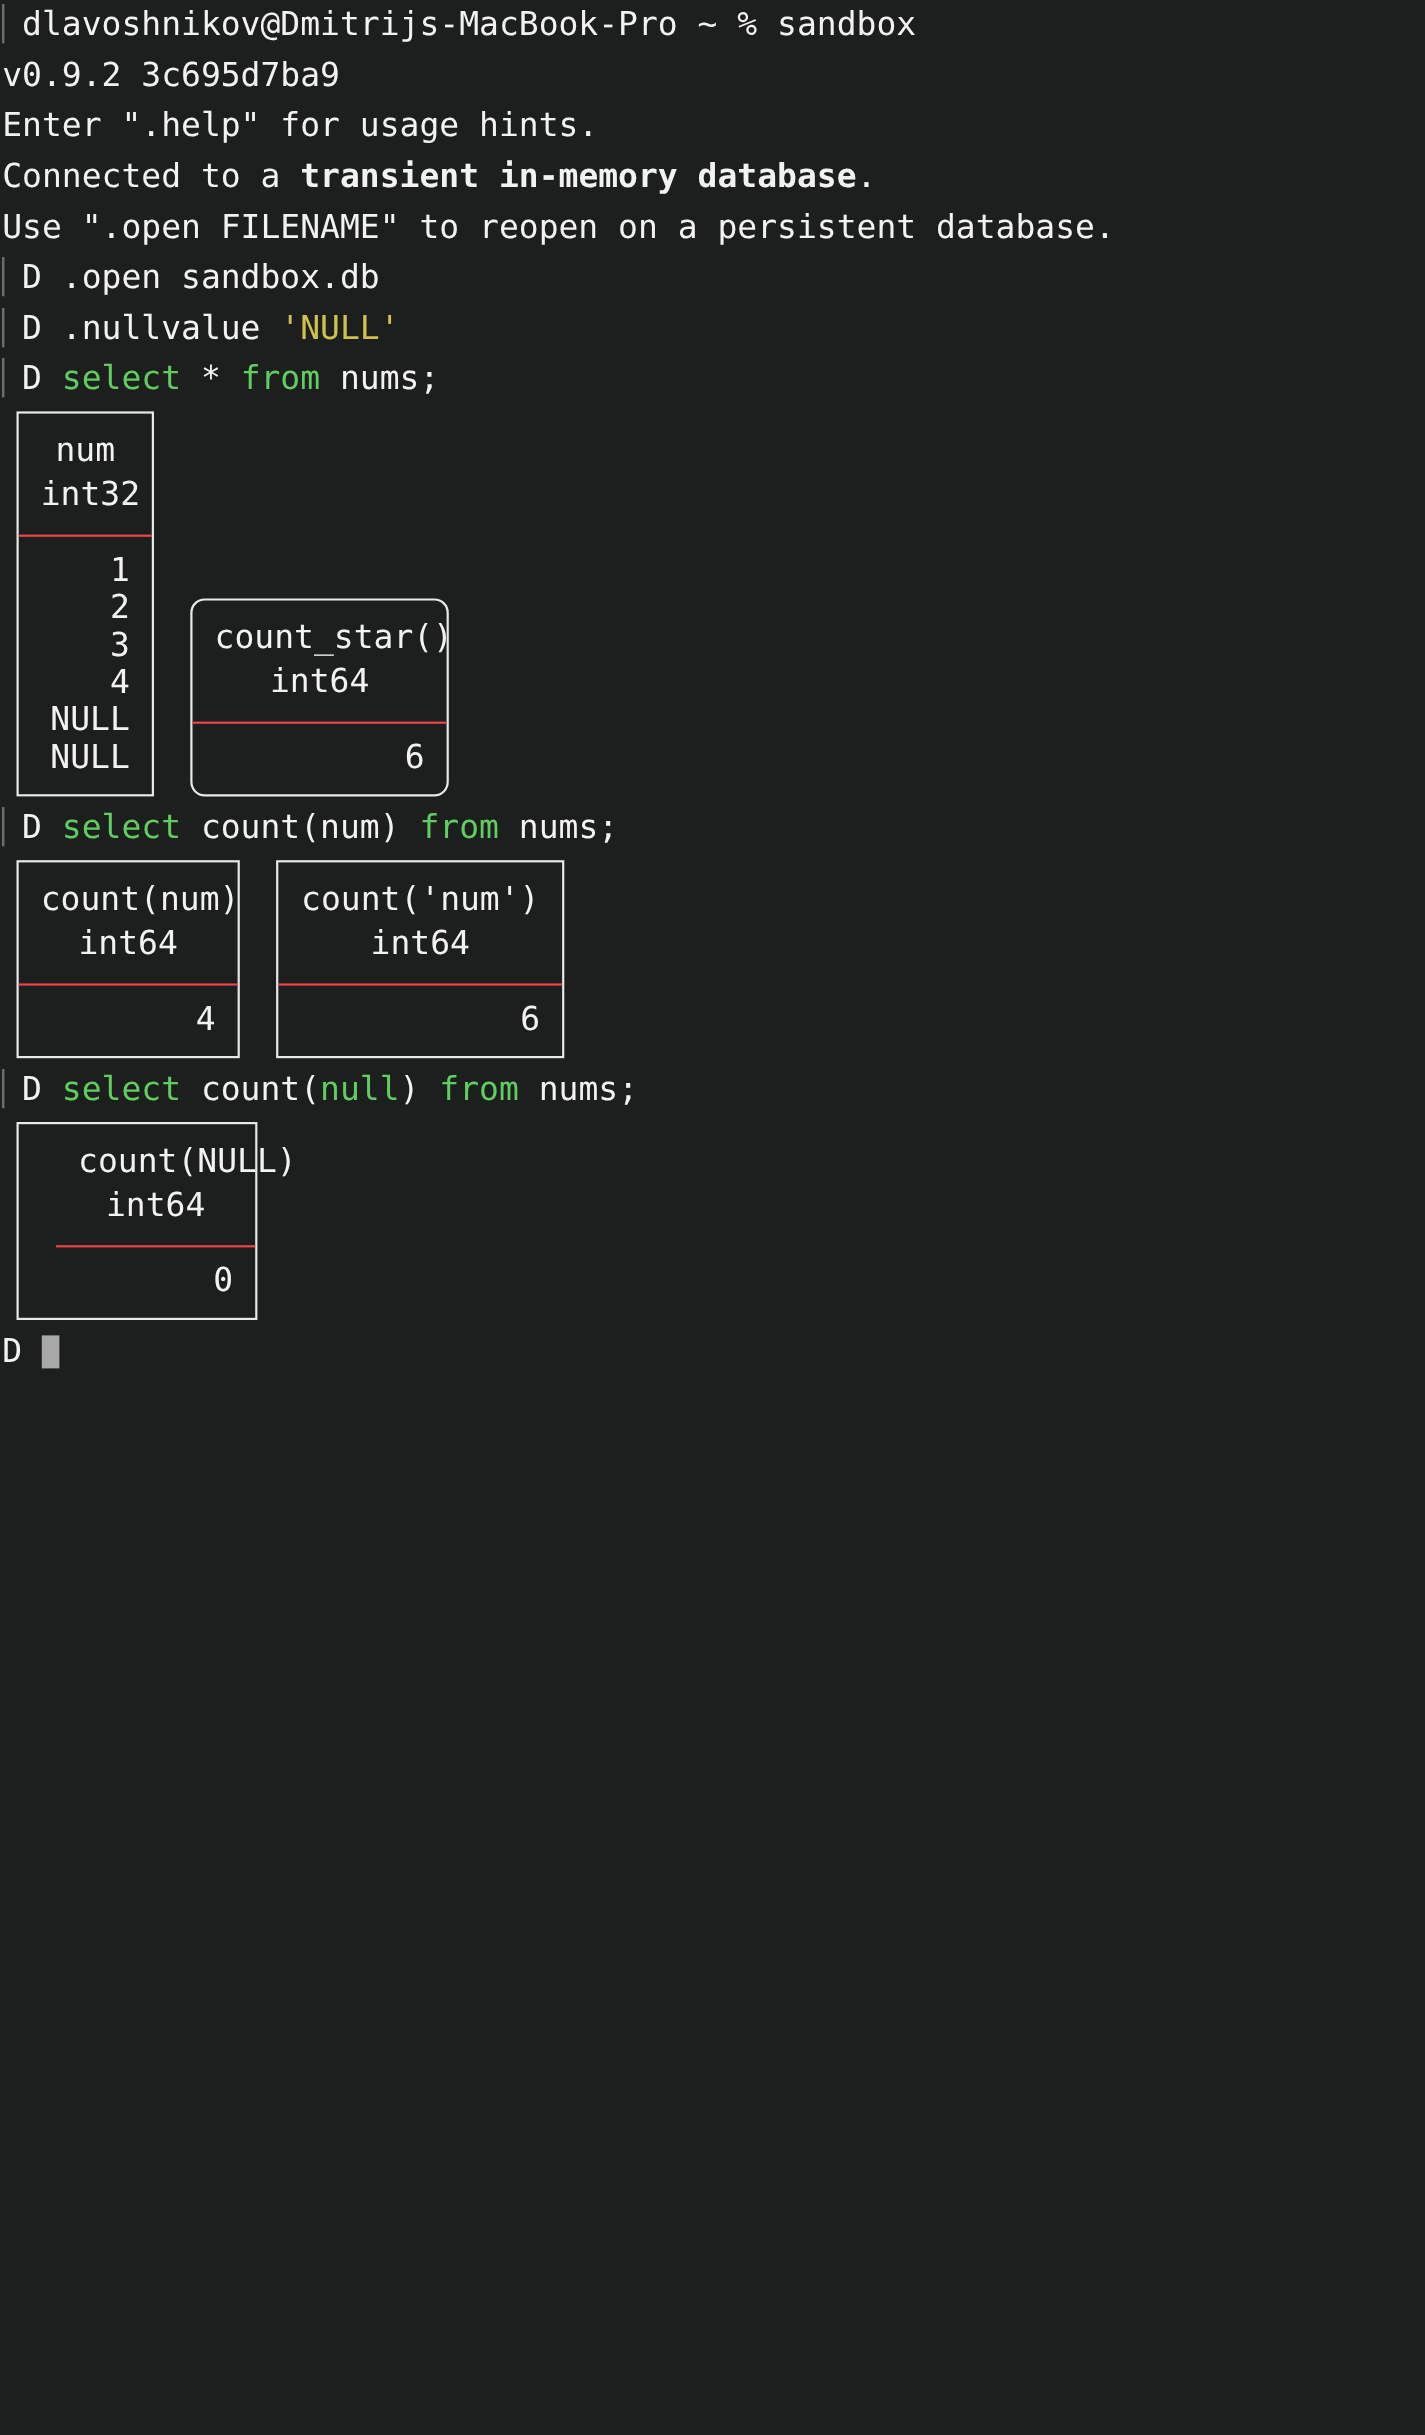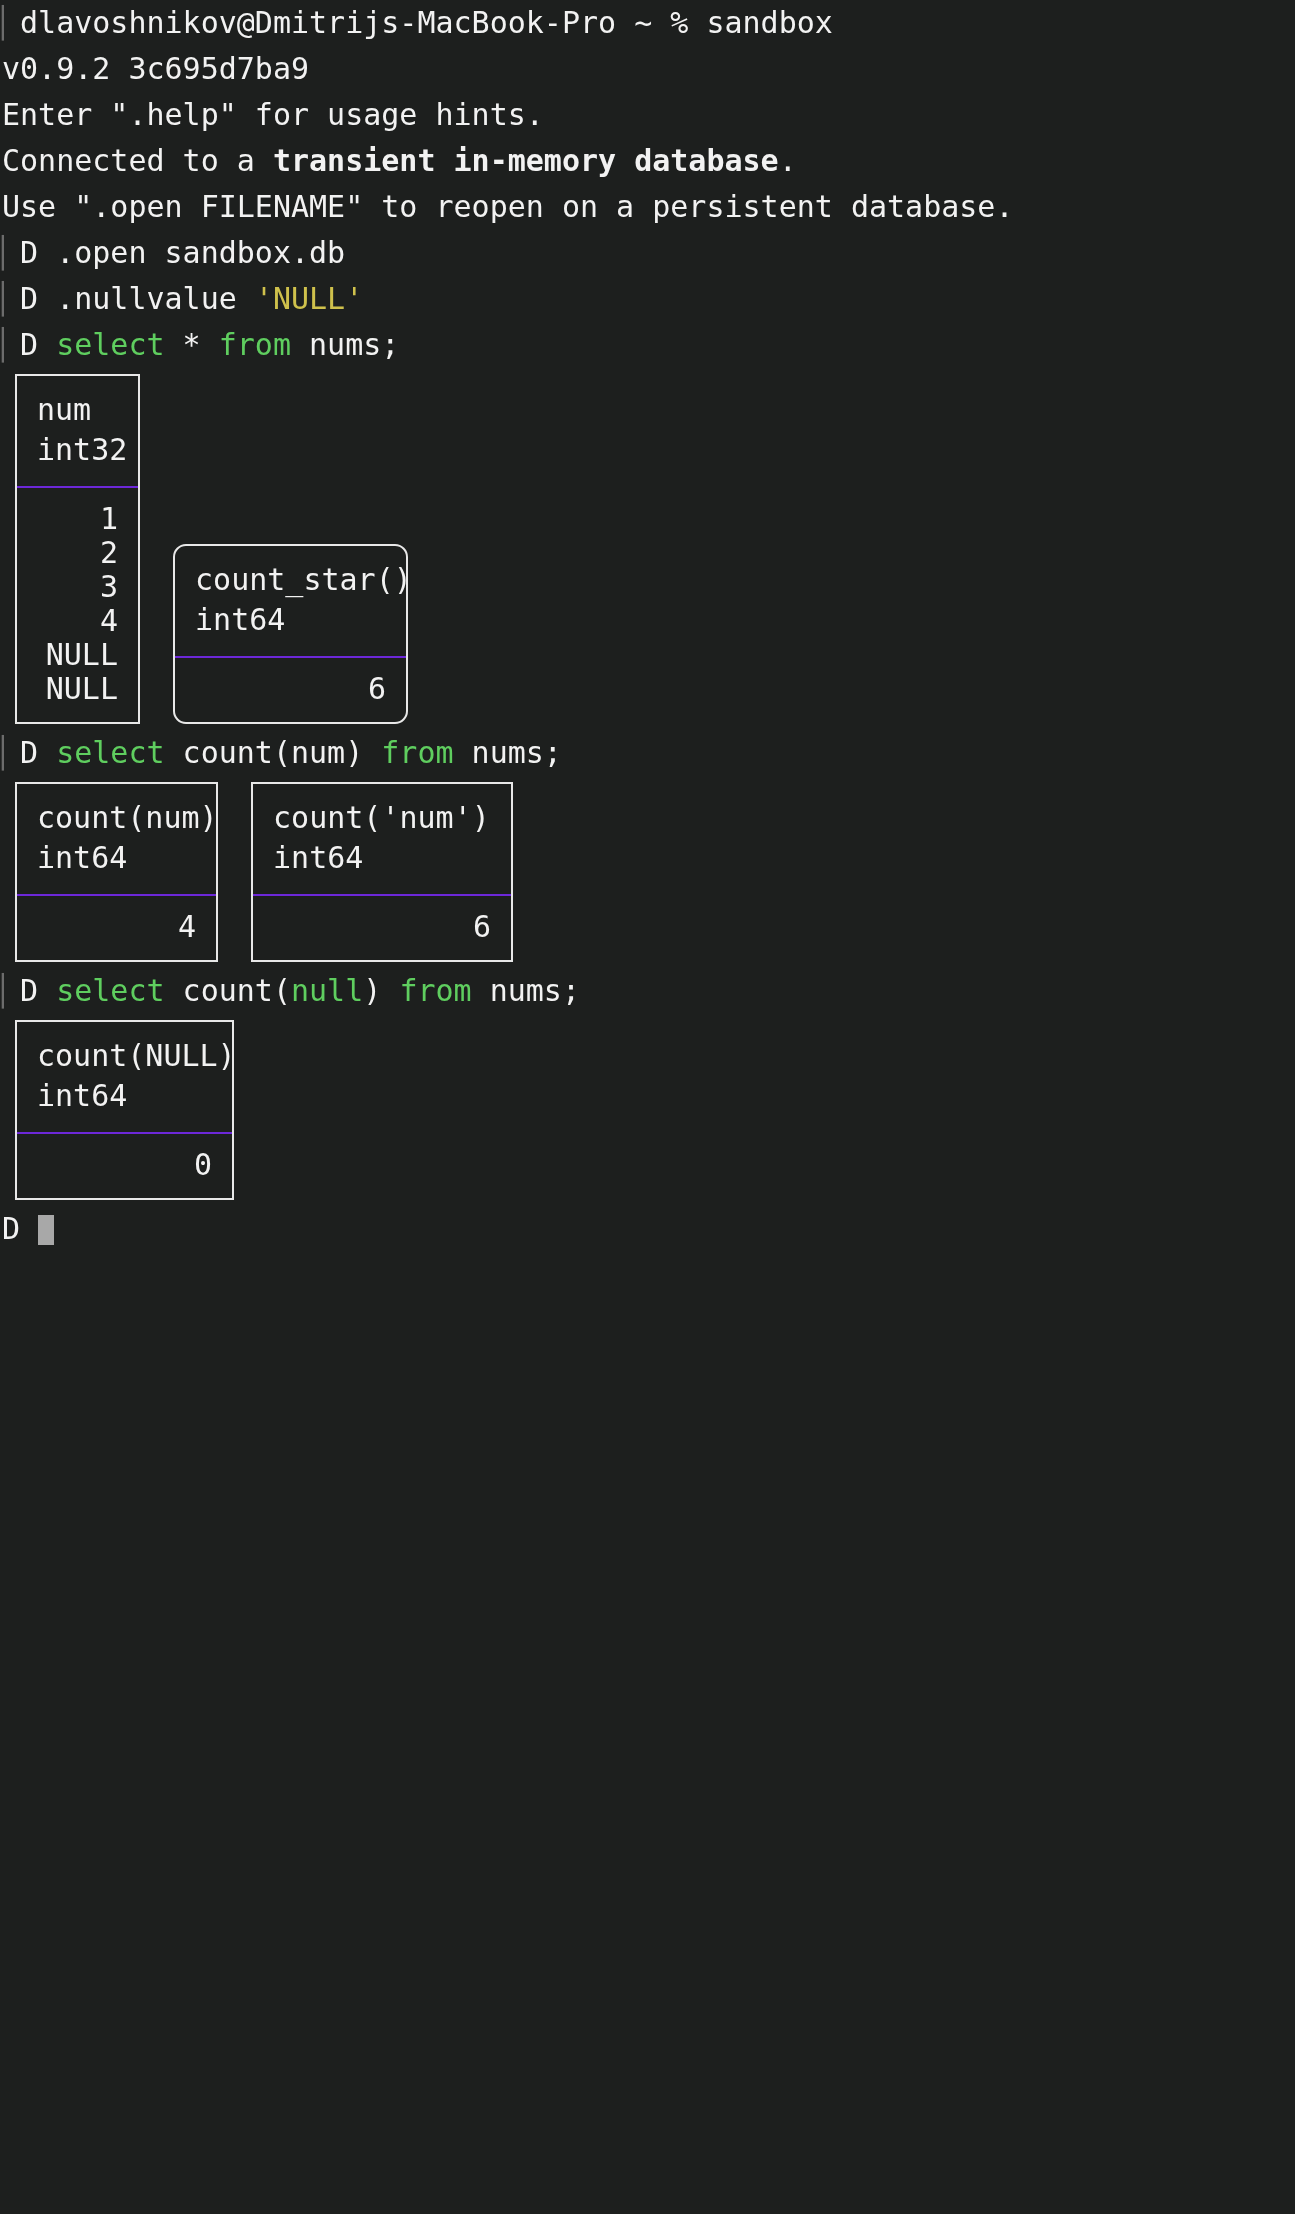--- a/index.html
+++ b/index.html
@@ -43,22 +43,23 @@
 
   
   .tbl {
     border: 2px solid #e8e8e8;
     margin: 6px 0 6px 15px;
     display: inline-block;
     box-sizing: border-box;
     background: #1d1f1e;
   }
   .tbl-head {
-    border-bottom: 2px solid #6d28d9;
+    border-bottom: 2px solid #ef4444;
     padding: 14px 20px 16px 20px;
+    text-align: center;
     white-space: pre;
   }
   .tbl-head .hl { display: block; line-height: 40px; }
   .tbl-body {
     padding: 14px 20px 16px 20px;
     text-align: right;
     white-space: pre;
   }
   .tbl-body .rl { display: block; line-height: 34px; }
 
@@ -118,21 +119,21 @@
   
 
   <div class="tbl" style="width: 262px;">
     <div class="tbl-head"><span class="hl">count('num')</span><span class="hl">int64</span></div>
     <div class="tbl-body"><span class="rl">6</span></div>
   </div>
 
   
   <div class="line"><span class="promptbar">▏</span><span class="promptD">D</span><span> </span><span class="q-tokens"><span class="kw">select</span><span class="plain"> count(</span><span class="kw">null</span><span class="plain">) </span><span class="kw">from</span><span class="plain"> nums;</span></span></div>
 
-  <div class="tbl" style="width: 219px;">
+  <div class="tbl" style="width: 219px; padding-left: 34px;">
     <div class="tbl-head"><span class="hl">count(NULL)</span><span class="hl">int64</span></div>
     <div class="tbl-body"><span class="rl">0</span></div>
   </div>
 
   
   <div class="line"><span class="promptD">D</span><span> </span><span class="cursor"></span></div>
 
 </div>
 
 </body></html>

